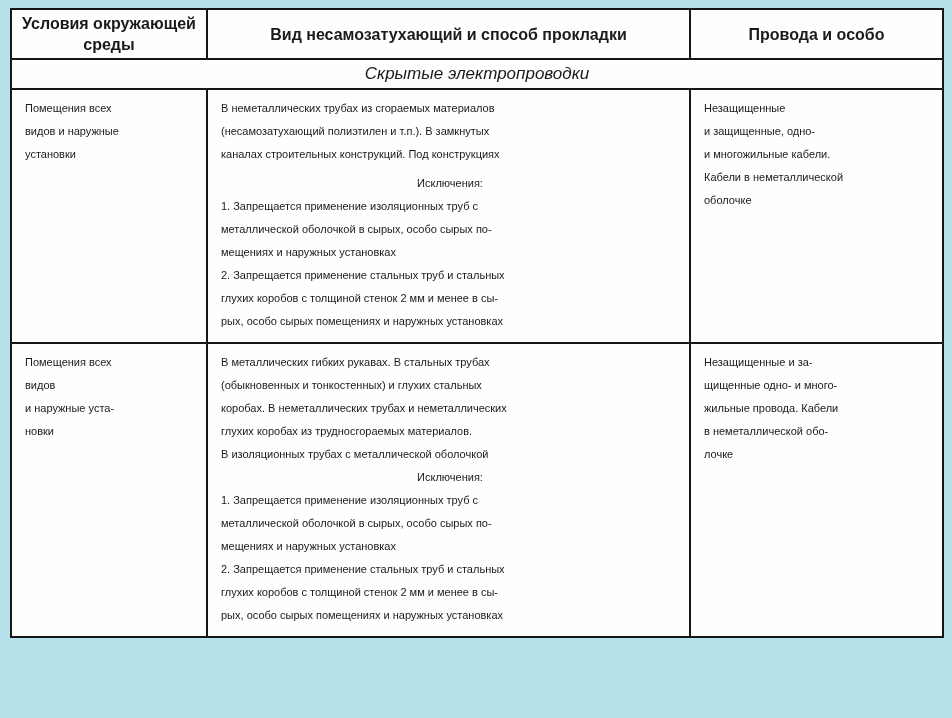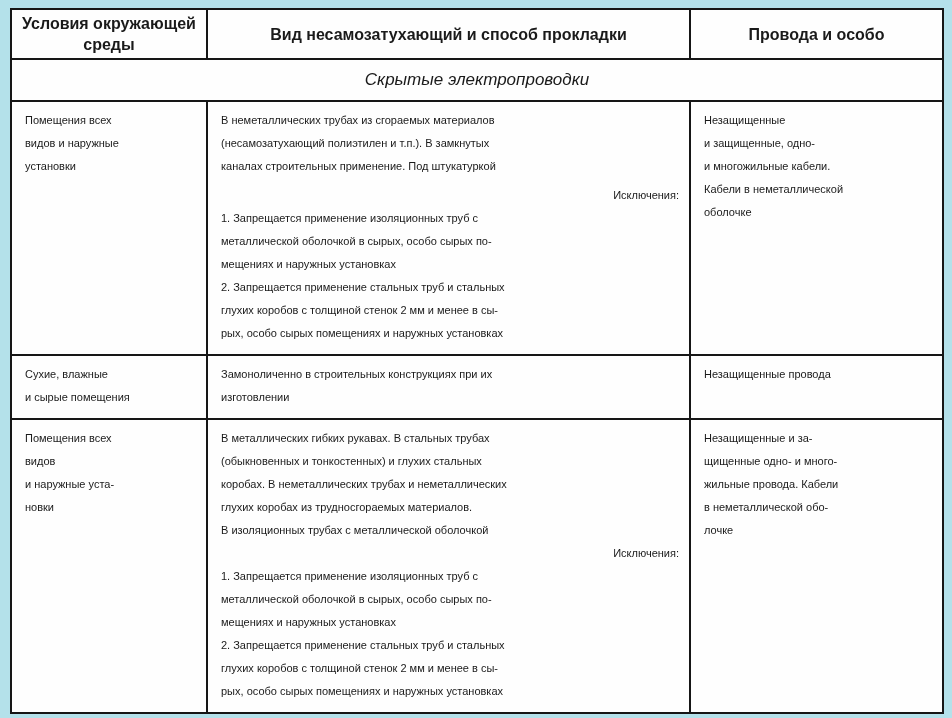--- a/index.html
+++ b/index.html
@@ -39,30 +39,30 @@
     vertical-align: middle;
     height: 48px;
     padding: 3px 8px;
     white-space: pre-line;
   }
   tr.section-row td {
     font-style: italic;
     font-size: 17px;
     text-align: center;
     vertical-align: middle;
-    height: 42px;
+    height: 30px;
     padding: 3px 6px;
   }
   tr.data-row td {
     font-size: 11px;
     line-height: 23px;
     padding: 7px 10px 9px 13px;
   }
   td.cell-pre, .pre { white-space: pre-line; }
-  .exc-label { text-align: right; }
+  .exc-label { text-align: center; }
   .exc-label.gap-above { margin-top: 6px; }
   tr.row-short td { height: 53px; }
 </style>
 </head>
 <body>
 
 <div class="page">
   <table class="main-table">
     <colgroup>
       <col class="c-env">
@@ -82,43 +82,36 @@
         <td colspan="3">Скрытые электропроводки</td>
       </tr>
 
       <tr class="data-row">
         <td class="cell-pre">Помещения всех
 видов и наружные
 установки</td>
         <td>
           <div class="pre">В неметаллических трубах из сгораемых материалов
 (несамозатухающий полиэтилен и т.п.). В замкнутых
-каналах строительных применение. Под штукатуркой</div>
+каналах строительных конструкций. Под конструкциях</div>
           <div class="exc-label gap-above">Исключения:</div>
           <div class="pre">1. Запрещается применение изоляционных труб с
 металлической оболочкой в сырых, особо сырых по-
 мещениях и наружных установках</div>
           <div class="pre">2. Запрещается применение стальных труб и стальных
 глухих коробов с толщиной стенок 2 мм и менее в сы-
 рых, особо сырых помещениях и наружных установках</div>
         </td>
         <td class="cell-pre">Незащищенные
 и защищенные, одно-
 и многожильные кабели.
 Кабели в неметаллической
 оболочке</td>
       </tr>
 
-      <tr class="data-row row-short">
-        <td class="cell-pre">Сухие, влажные
-и сырые помещения</td>
-        <td class="cell-pre">Замоноличенно в строительных конструкциях при их
-изготовлении</td>
-        <td class="cell-pre">Незащищенные провода</td>
-      </tr>
 
 
       <tr class="data-row">
         <td class="cell-pre">Помещения всех
 видов
 и наружные уста-
 новки</td>
         <td>
           <div class="pre">В металлических гибких рукавах. В стальных трубах
 (обыкновенных и тонкостенных) и глухих стальных

